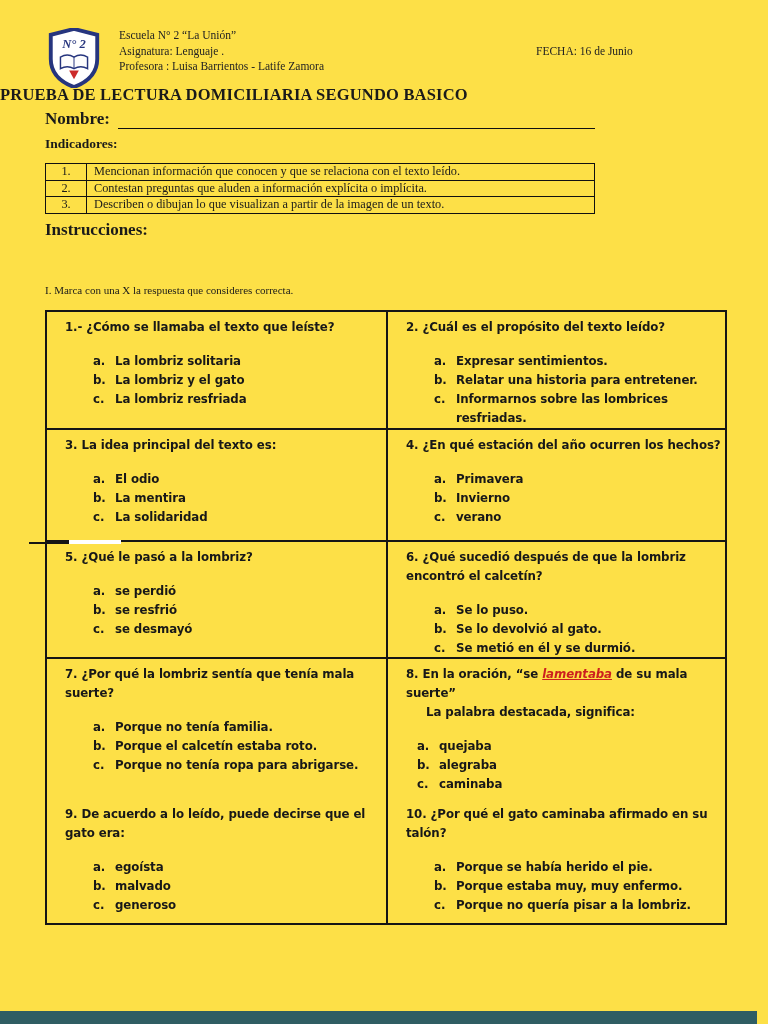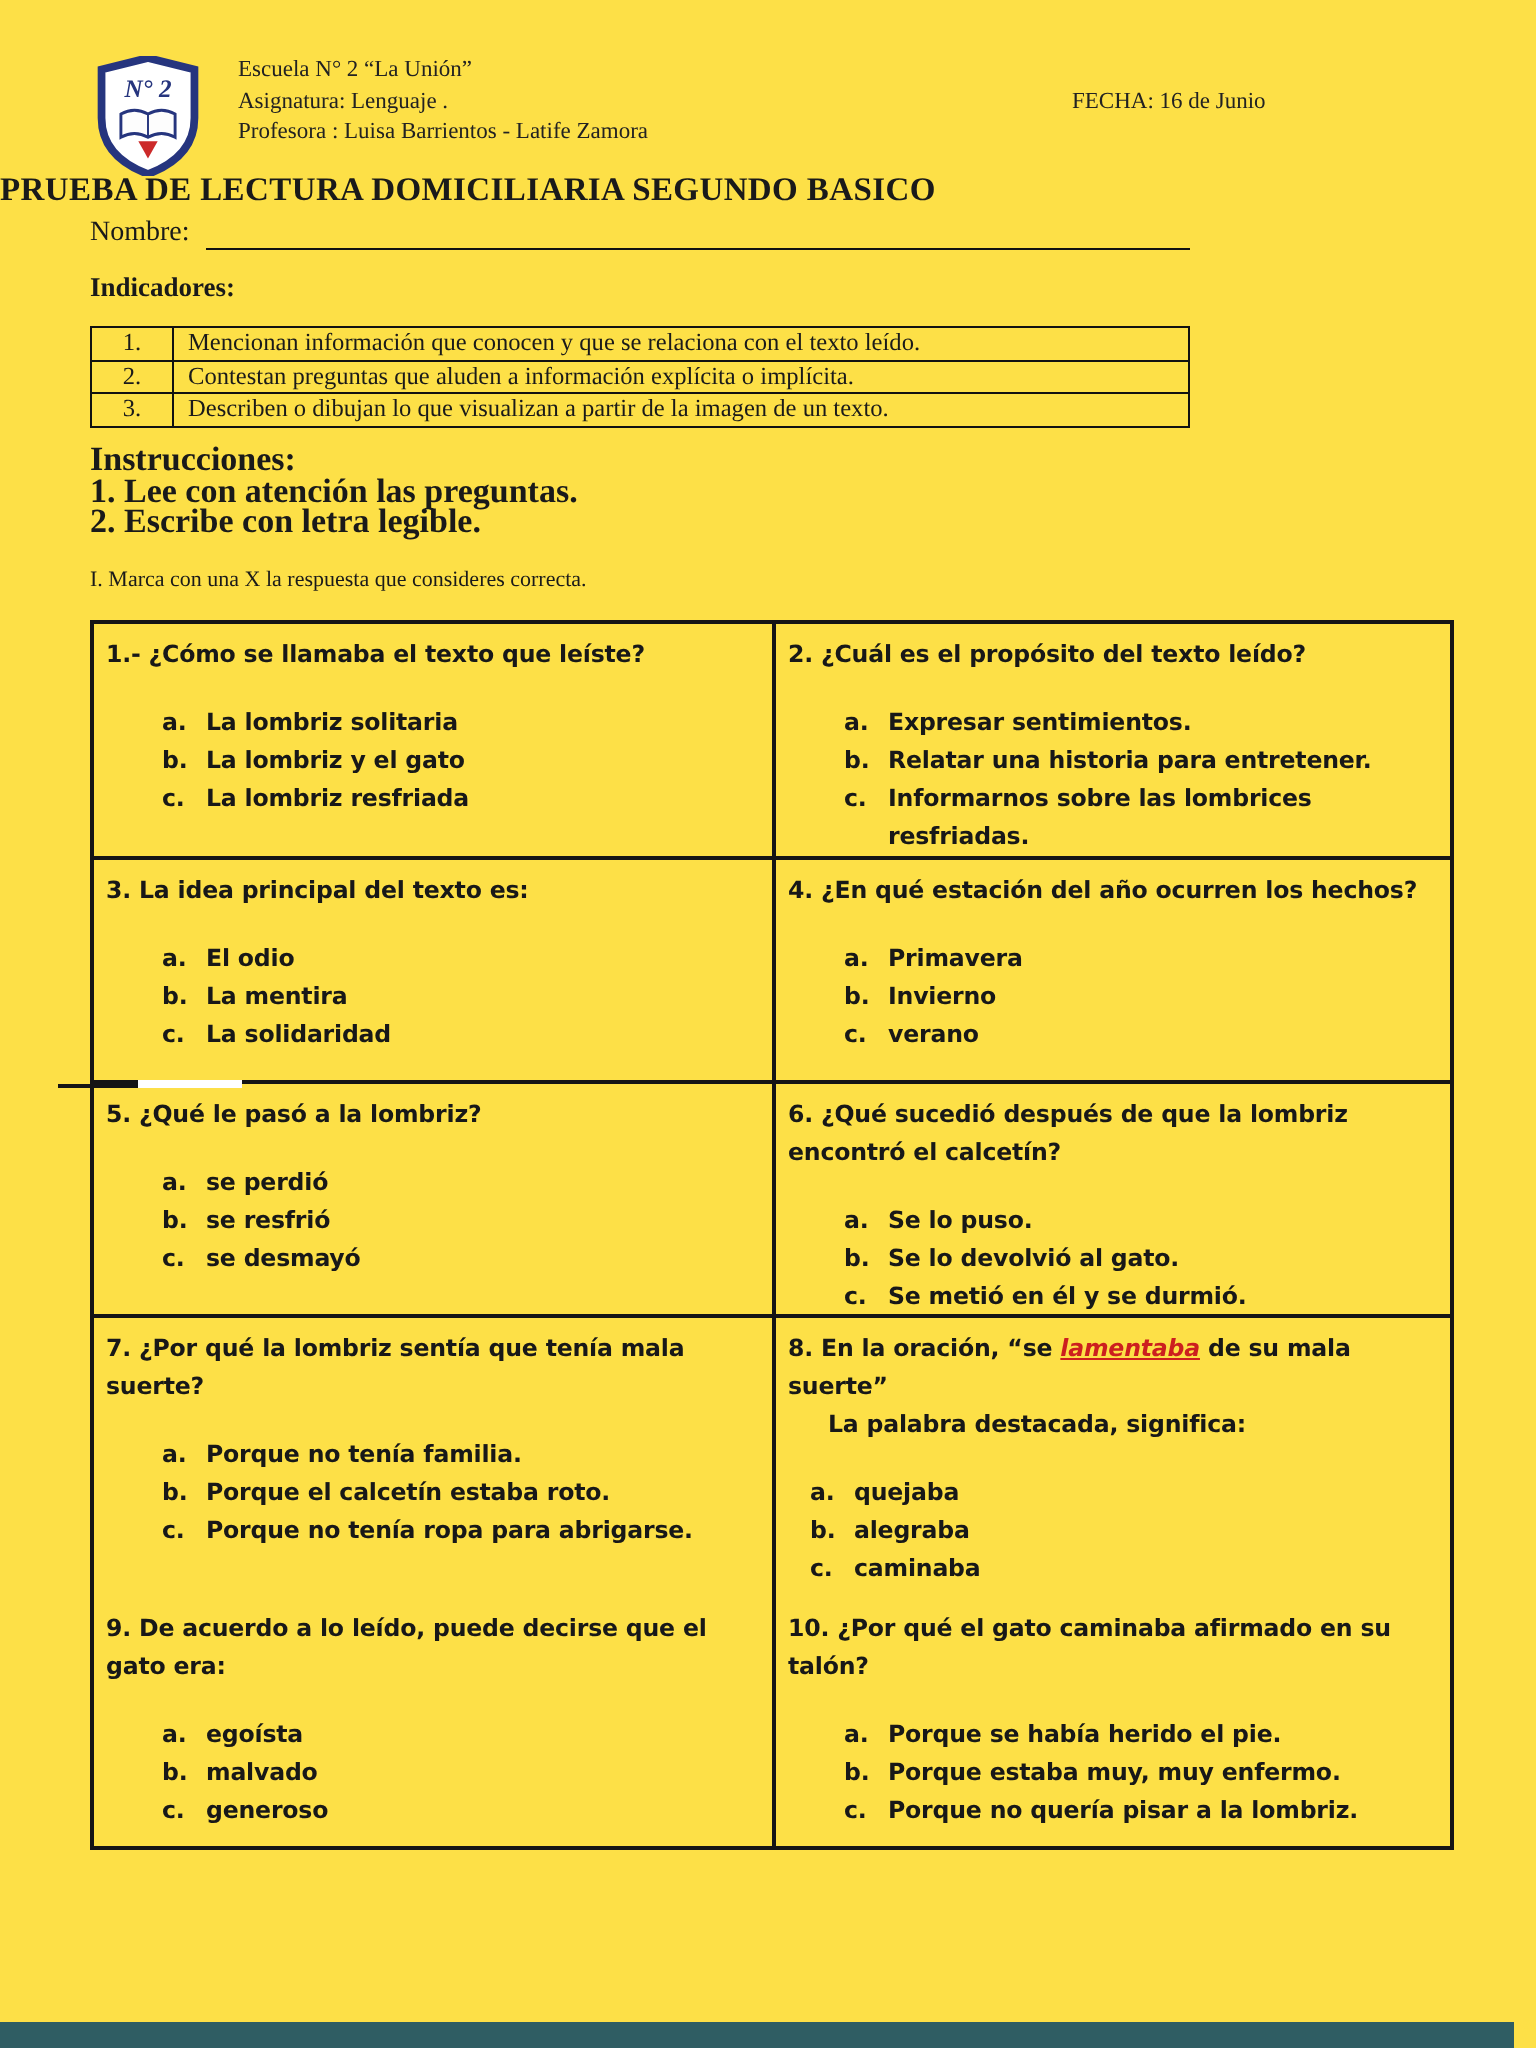--- a/index.html
+++ b/index.html
@@ -8,21 +8,21 @@
 
   
   .crest{position:absolute;left:48px;top:28px;width:52px;height:60px;}
   .hdr-lines{position:absolute;left:105px;top:28px;font-size:11.5px;line-height:15.5px;color:#222;margin-left:14px;}
   .fecha{position:absolute;left:536px;top:45px;font-size:11.5px;color:#222;}
   .title{position:absolute;left:0;top:85px;width:768px;text-align:left;
          font-size:16.5px;font-weight:bold;letter-spacing:.2px;}
 
   
   .nombre-row{position:absolute;left:45px;top:109px;width:550px;display:flex;align-items:flex-end;}
-  .nombre-label{font-weight:normal;font-size:14px;margin-right:8px;}
+  .nombre-label{font-weight:bold;font-size:17px;margin-right:8px;}
   .fill-line{flex:1;border-bottom:1.5px solid #111;height:15px;}
 
   .indicadores-h{position:absolute;left:45px;top:136px;font-weight:bold;font-size:13.5px;}
 
   
   .ind-table{position:absolute;left:45px;top:163px;width:550px;border:1.8px solid #111;box-sizing:border-box;}
   .ind-row{display:flex;border-bottom:1.2px solid #111;}
   .ind-row:last-child{border-bottom:none;}
   .ind-num{width:40px;text-align:center;border-right:1.2px solid #111;font-size:12.3px;line-height:15.6px;}
   .ind-text{flex:1;padding-left:7px;font-size:12.3px;line-height:15.6px;}
@@ -30,21 +30,21 @@
   
   .instr{position:absolute;left:45px;top:222px;font-weight:bold;font-size:17px;line-height:15.5px;}
   .section1{position:absolute;left:45px;top:284px;font-weight:normal;font-size:11px;}
 
   
   .q-grid{position:absolute;left:45px;top:310px;width:682px;height:615px;box-sizing:border-box;
           border:2px solid #151515;display:grid;grid-template-columns:341px 1fr;
           grid-template-rows:118px 112px 117px 140px 124px;
           font-family:"DejaVu Sans","Liberation Sans",sans-serif;font-weight:bold;
           font-size:11.8px;letter-spacing:-0.1px;color:#181818;}
-  .q-cell{box-sizing:border-box;padding:6px 4px 0 6px;line-height:19px;}
+  .q-cell{box-sizing:border-box;padding:6px 4px 0 18px;line-height:19px;}
   .q-cell:nth-child(odd){border-right:2px solid #151515;}
   .q-cell:nth-child(-n+8){border-bottom:2px solid #151515;}
   .q-line2{margin-left:20px;}
   .options{margin-top:15px;margin-left:28px;}
   .q-cell:nth-child(1) .options{margin-left:36px;}
   .q-cell:nth-child(2) .options{margin-left:3px;}
   .q-cell:nth-child(10) .options{margin-left:11px;}
   .option{display:flex;}
   .opt-letter{width:22px;flex:0 0 auto;}
   .q-cell:nth-child(1) .opt-letter{width:28px;}
@@ -96,24 +96,20 @@
         <span class="ind-text">Contestan preguntas que aluden a información explícita o implícita.</span>
       </div>
       <div class="ind-row">
         <span class="ind-num">3.</span>
         <span class="ind-text">Describen o dibujan lo que visualizan a partir de la imagen de un texto.</span>
       </div>
     </div>
 
   <div class="instr">
     <div>Instrucciones:</div>
-    <div id="instruction-items">
-        <div class="ins-item">1. Lee con atención las preguntas.</div>
-        <div class="ins-item">2. Escribe con letra legible.</div>
-      </div>
   </div>
 
   <div class="section1">I. Marca con una X la respuesta que consideres correcta.</div>
 
   <div class="q-grid" id="q-grid">
     <div class="gap-patch"></div>
     <div class="stray-dash"></div>
   <div class="q-cell">
         <div class="q-heading"><span>1.- ¿Cómo se llamaba el texto que leíste?</span></div>
         <div class="options">

